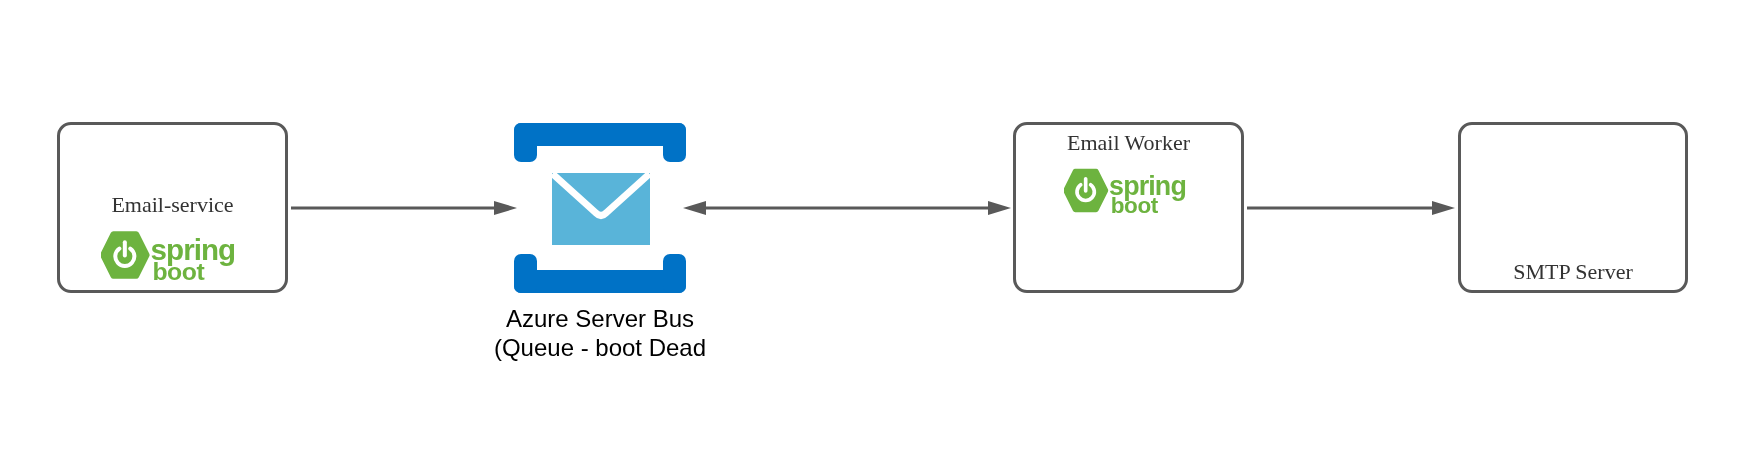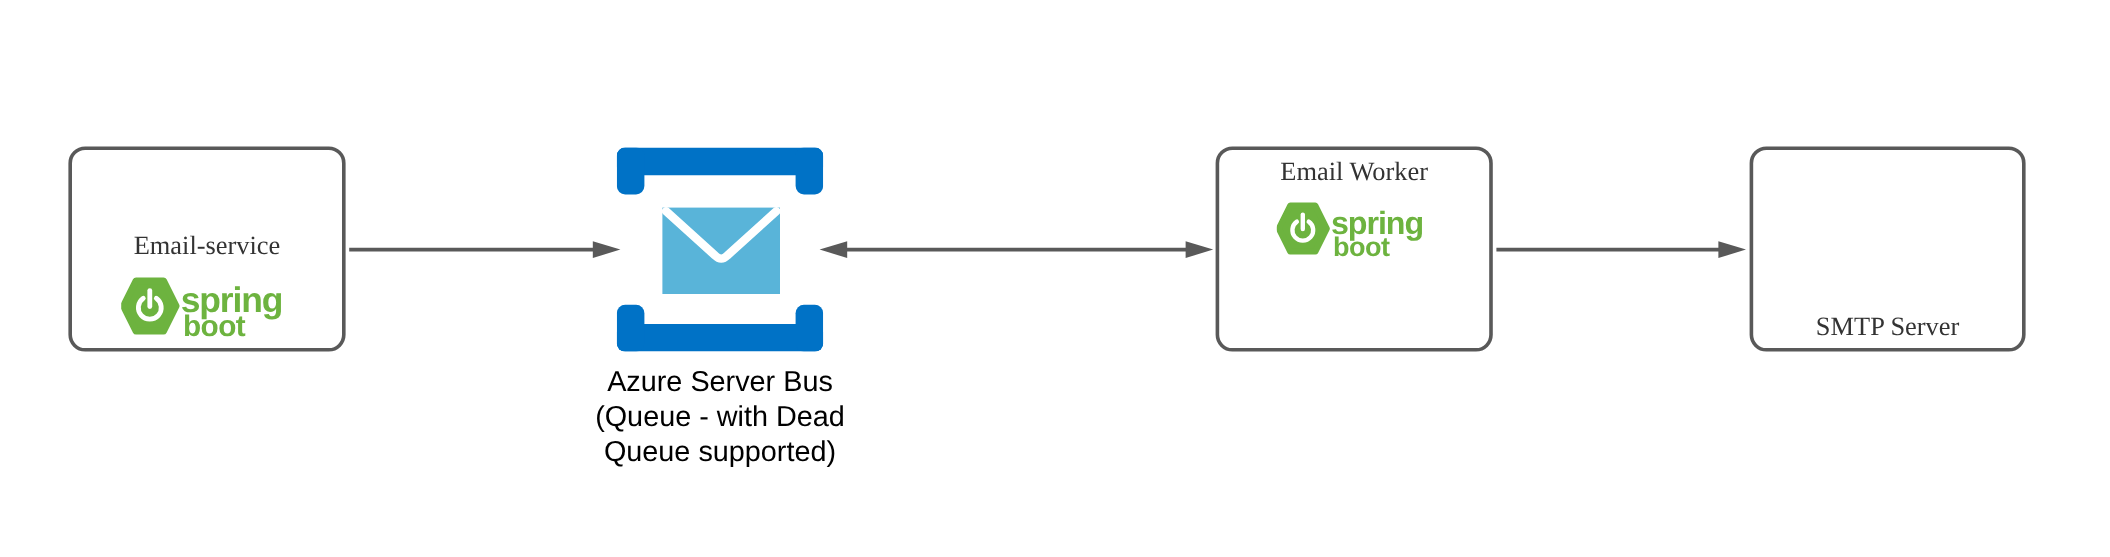--- a/index.html
+++ b/index.html
@@ -84,22 +84,21 @@
       <rect class="bracket" x="149" y="131" width="23" height="39" rx="7"></rect>
     </g>
     <g>
       <rect class="envelope" x="38" y="50" width="98" height="72"></rect>
       <path class="flap" d="M 41 53 L 82 90 Q 87 95 92 90 L 133 53"></path>
     </g>
   </svg>
 
   <div class="bus-label">
     <div>Azure Server Bus</div>
-    <div>(Queue - with Dead</div>
-    <div>Queue supported)</div>
+    <div>(Queue - boot Dead</div>
   </div>
 
   <div class="node-box" id="box-email-worker">
     <div class="title">Email Worker</div>
     <svg class="spring-logo" width="130" height="49" viewBox="0 0 150 56">
       <g>
         <polygon class="hex" points="13,6 37,6 48,28 37,50 13,50 2,28"></polygon>
         <path class="power" d="M 19.3 21.3 A 10 10 0 1 0 30.7 21.3"></path>
         <path class="power" d="M 25 14.5 L 25 28.5"></path>
       </g>

